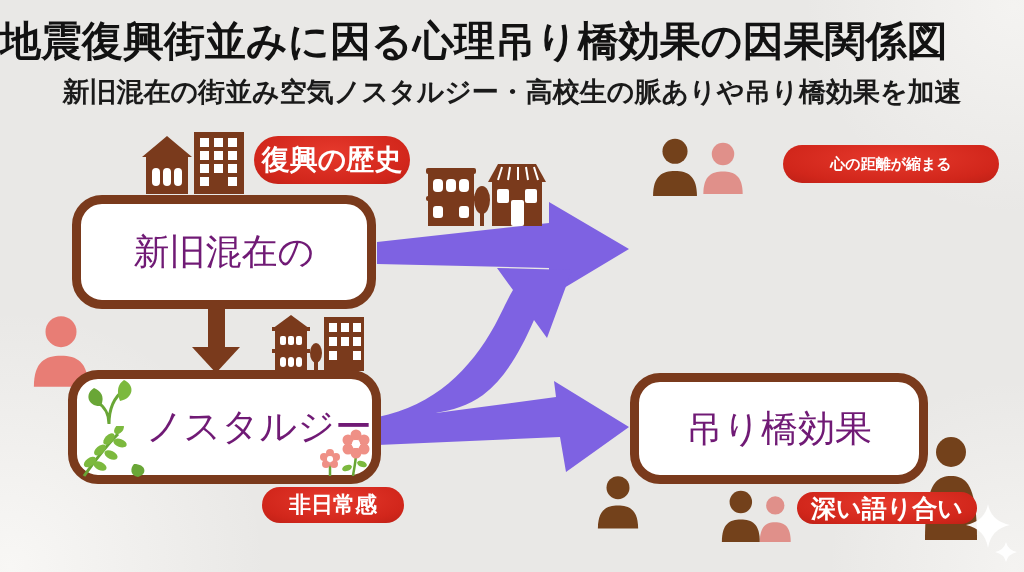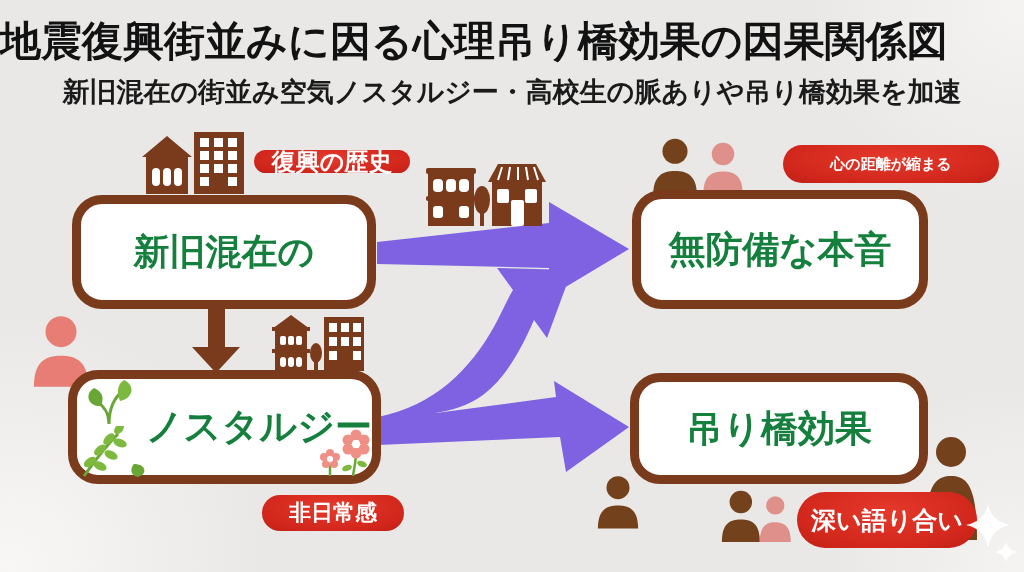--- a/index.html
+++ b/index.html
@@ -13,34 +13,34 @@
       var(--bg,#e9e8e6);
     color:var(--text,#161616);
   }
   .title{position:absolute;top:14px;left:0;width:100%;text-align:left;
     font-size:41px;font-weight:900;color:#121212;white-space:nowrap;}
   .subtitle{position:absolute;top:74px;left:0;width:100%;text-align:center;
     font-size:27px;font-weight:800;color:#1a1a1a;white-space:nowrap;font-family:Liberation Mono, monospace;}
   .node{position:absolute;background:var(--box_fill,#ffffff);
     border:9px solid var(--brown,#7a3a1c);border-radius:30px;box-sizing:border-box;
     display:flex;align-items:center;justify-content:center;text-align:center;
-    font-weight:700;color:#15803d;z-index:3;}
+    font-weight:400;color:#701a75;z-index:3;}
   #node-machinami{left:72px;top:195px;width:304px;height:114px;font-size:36px;line-height:1.22;}
   #node-nostalgia{left:68px;top:370px;width:313px;height:114px;font-size:37px;justify-content:flex-end;}
   #node-honne{left:632px;top:190px;width:296px;height:119px;font-size:37px;}
   #node-tsuribashi{left:630px;top:373px;width:298px;height:111px;font-size:37px;align-items:center;}
   .node .lbl span{display:block;}
   .badge{position:absolute;z-index:4;border-radius:999px;color:var(--badge_text,#ffffff);
     background:radial-gradient(ellipse at 50% 35%, #e6392c 0%, var(--red,#d1261b) 72%, #bd2016 100%);
     display:flex;align-items:center;justify-content:center;font-weight:800;white-space:nowrap;}
-  #badge-fukkou{left:254px;top:150px;width:156px;height:23px;font-size:24px;}
+  #badge-fukkou{left:254px;top:136px;width:156px;height:48px;font-size:28px;}
   #badge-chijimaru{left:783px;top:145px;width:216px;height:38px;font-size:15px;}
   #badge-ai{left:809px;top:329px;width:180px;height:44px;font-size:25px;}
-  #badge-hinichijou{left:262px;top:487px;width:142px;height:36px;font-size:22px;margin-top:8px;}
-  #badge-fukai{left:797px;top:492px;width:180px;height:56px;font-size:25px;}
+  #badge-hinichijou{left:262px;top:487px;width:142px;height:36px;font-size:22px;}
+  #badge-fukai{left:797px;top:492px;width:180px;height:32px;font-size:25px;}
   .icon{position:absolute;z-index:2;}
   .deco{position:absolute;z-index:4;}
   #arrows{position:absolute;left:0;top:0;z-index:1;}
   #sparkle{z-index:5;}
   .f-brown{fill:var(--brown,#7a3a1c);}
   .f-purple{fill:var(--purple,#7e62e2);}
   .f-salmon{fill:var(--salmon,#e87d75);}
   .f-dark{fill:var(--person_dark,#73411b);}
   .f-pink{fill:var(--person_pink,#e0908a);}
   .f-green{fill:var(--green,#7cb93e);}
@@ -237,23 +237,20 @@
   <div class="node" id="node-machinami">
     <div class="lbl">
       <span>新旧混在の</span>
     </div>
   </div>
 
   <div class="node" id="node-nostalgia">
     <div class="lbl">ノスタルジー</div>
   </div>
 
-  <div class="node" id="node-honne">
-    <div class="lbl">無防備な本音</div>
-  </div>
 
   <div class="node" id="node-tsuribashi">
     <div class="lbl">吊り橋効果</div>
   </div>
 
   <div class="badge" id="badge-fukkou">復興の歴史</div>
   <div class="badge" id="badge-chijimaru">心の距離が縮まる</div>
   <div class="badge" id="badge-hinichijou">非日常感</div>
   <div class="badge" id="badge-fukai">深い語り合い</div>
 

